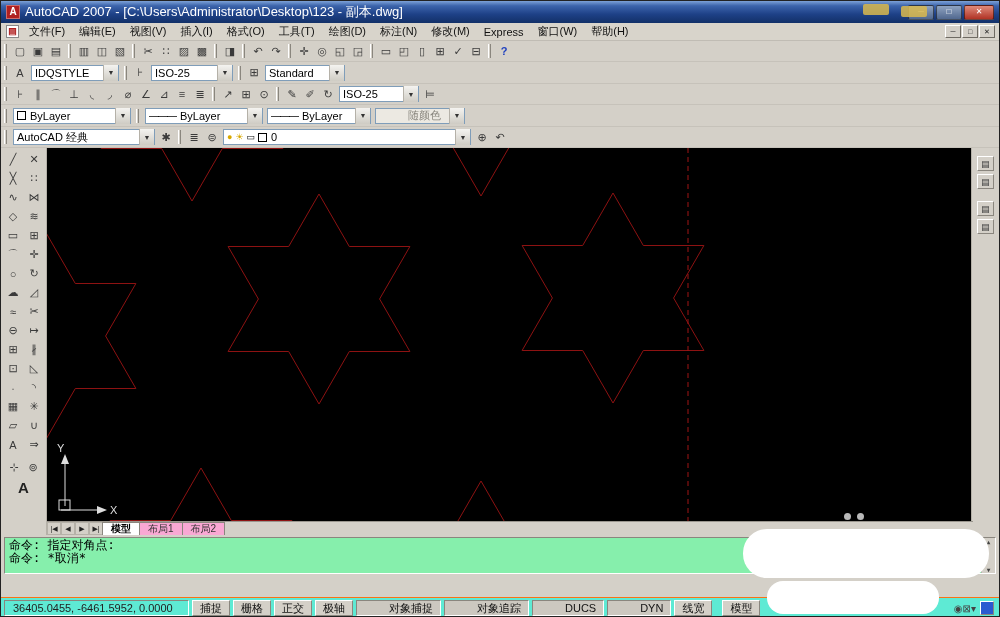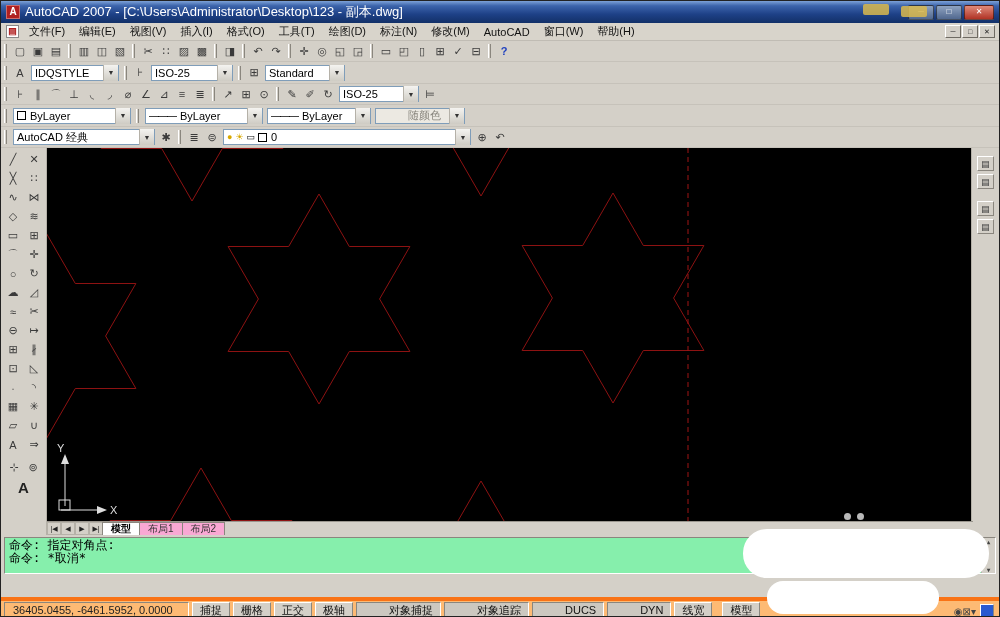--- a/index.html
+++ b/index.html
@@ -87,22 +87,22 @@
   #cmd-history{position:relative;background:#86efac;border:1px solid;border-color:#8a867e #fff #fff #8a867e;height:37px;
     font-family:"DejaVu Sans Mono",monospace;font-size:12px;padding:1px 16px 1px 4px;overflow:hidden;}
   .cmdline{height:13px;line-height:13px;white-space:pre;color:#000;}
   #cmd-scroll{position:absolute;right:0;top:0;bottom:0;width:14px;background:#d4d0c8;border-left:1px solid #b5b1a8;
     display:flex;flex-direction:column;justify-content:space-between;font-size:6px;text-align:center;color:#444;}
   #cmd-splitter{height:4px;}
   #cmd-input{background:#fff;border:1px solid;border-color:#8a867e #fff #fff #8a867e;height:17px;
     font-family:"DejaVu Sans Mono",monospace;font-size:12px;line-height:15px;padding:0 4px;color:#000;margin-top:32px;}
 
   
-  #statusbar{position:absolute;top:596px;left:0;right:0;height:21px;background:#fdba74;border-top:4px solid #f97316;
-    display:flex;align-items:flex-end;padding:0 3px;font-size:11px;}
+  #statusbar{position:absolute;top:596px;left:0;right:0;height:21px;background:#5eead4;border-top:1px solid #f97316;
+    display:flex;align-items:center;padding:0 3px;font-size:11px;}
   #coords{border:1px solid;border-color:#8a867e #fff #fff #8a867e;padding:1px 8px;height:16px;line-height:13px;
     min-width:185px;color:#222;white-space:nowrap;}
   .toggle{border:1px solid;border-color:#fff #8a867e #8a867e #fff;background:#d4d0c8;padding:1px 7px;height:16px;
     line-height:13px;margin-left:3px;color:#111;white-space:nowrap;}
   .toggle.pressed{border-color:#8a867e #fff #fff #8a867e;background:#ccc8c0;padding-left:32px;}
   .toggle:last-child{margin-left:10px;}
   #status-right{margin-left:auto;display:flex;align-items:center;gap:4px;padding-right:2px;}
   .sicon{font-size:10px;color:#444;}
   #cleanscreen{width:14px;height:14px;background:#2a5ad0;border:1px solid;border-color:#fff #8a867e #8a867e #fff;}
 
@@ -134,21 +134,21 @@
     <div id="menu-items" class="hflex">
         <div class="menu-item">文件(F)</div>
         <div class="menu-item">编辑(E)</div>
         <div class="menu-item">视图(V)</div>
         <div class="menu-item">插入(I)</div>
         <div class="menu-item">格式(O)</div>
         <div class="menu-item">工具(T)</div>
         <div class="menu-item">绘图(D)</div>
         <div class="menu-item">标注(N)</div>
         <div class="menu-item">修改(M)</div>
-        <div class="menu-item">AutoCAD</div>
+        <div class="menu-item">Express</div>
         <div class="menu-item">窗口(W)</div>
         <div class="menu-item">帮助(H)</div>
       </div>
     <div id="mdictrl">
       <div class="mbtn">─</div>
       <div class="mbtn">□</div>
       <div class="mbtn">✕</div>
     </div>
   </div>
 

